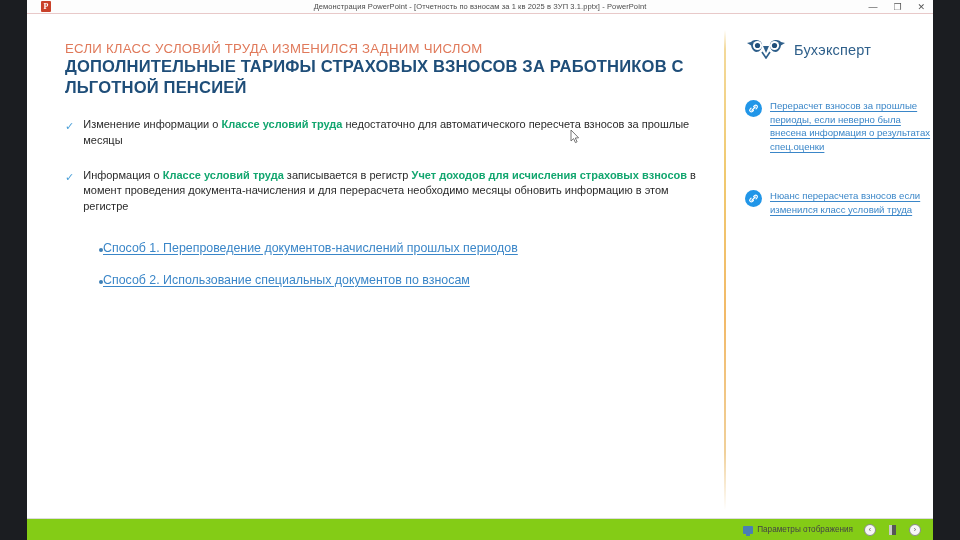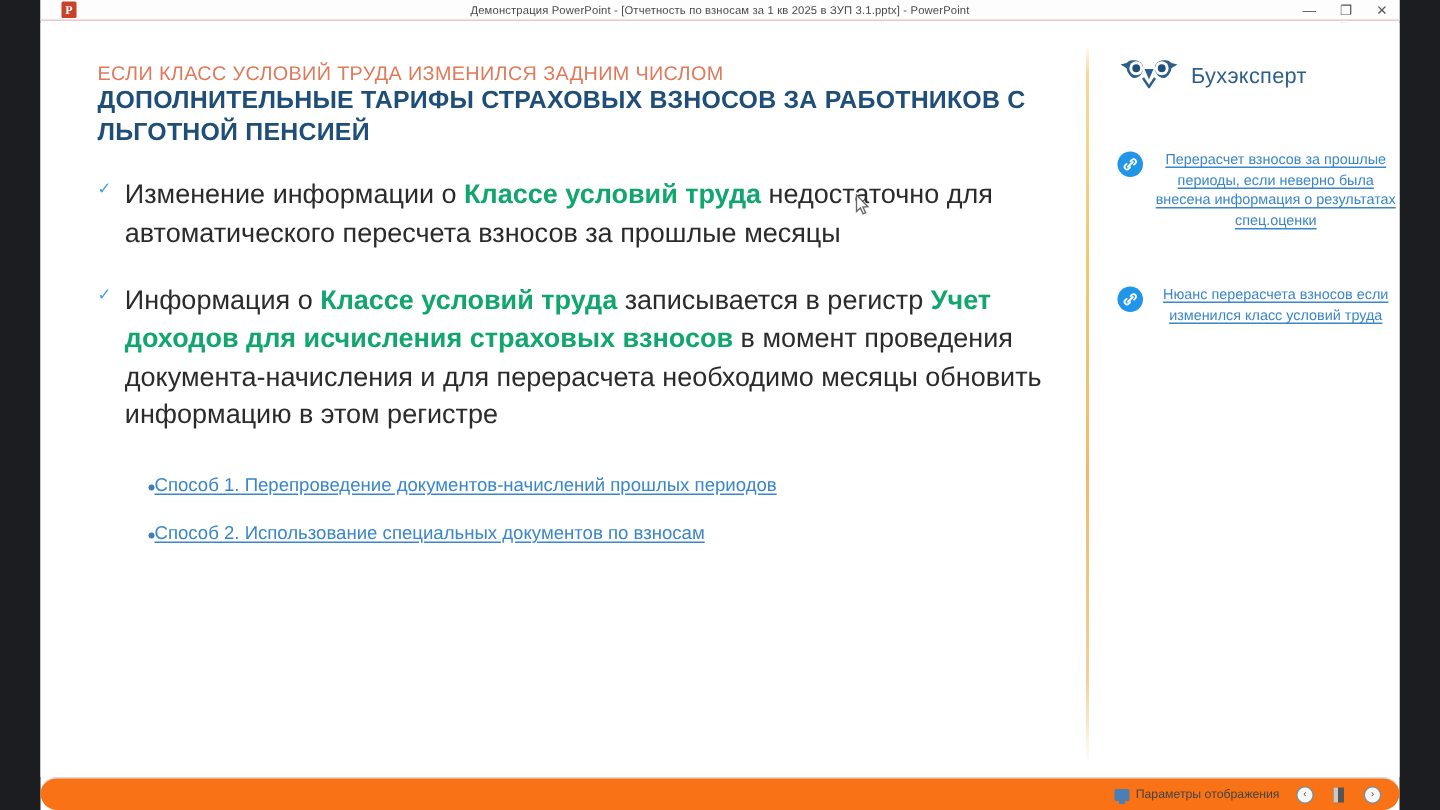--- a/index.html
+++ b/index.html
@@ -80,61 +80,60 @@
 
   .bullet-row {
     display: flex; align-items: flex-start; gap: 9px;
     margin-top: 19px;
   }
   .check {
     color: #4a9fd8; font-size: 11px; line-height: 17px; flex: 0 0 auto;
     padding-top: 1px;
   }
   .bullet-text {
-    font-size: 18px; color: #2b2b2b; line-height: 1.42;
+    font-size: 11px; color: #2b2b2b; line-height: 1.42;
   }
   .hl { color: #12a66f; font-weight: bold; }
 
   #links { margin-top: 26px; padding-left: 34px; }
   .link-row { display: flex; align-items: flex-start; margin-bottom: 18px; }
   .dot {
     width: 4px; height: 4px; border-radius: 50%; background: #3d7fb5;
     flex: 0 0 auto; margin-top: 7px;
   }
   .slide-link {
     font-size: 12.4px; color: #3a86c8; text-decoration: underline;
     text-underline-offset: 2px; cursor: pointer;
   }
 
   
-  #sidebar { position: absolute; left: 718px; top: 22px; width: 186px; text-align: center; }
+  #sidebar { position: absolute; left: 718px; top: 22px; width: 186px; }
 
   #brand { display: flex; align-items: center; gap: 7px; margin-bottom: 22px; }
   #brand-name {
     font-size: 14.5px; color: #2e5f8a; letter-spacing: .2px;
   }
 
   .note { display: flex; align-items: flex-start; gap: 8px; margin-bottom: 22px; margin-top: 36px; }
   .link-icon {
     flex: 0 0 auto; width: 17px; height: 17px; border-radius: 50%;
     background: #2196e8; display: flex; align-items: center; justify-content: center;
     margin-top: 1px;
   }
   .note-text {
     font-size: 9.6px; line-height: 1.42; color: #3a86c8;
     text-decoration: underline; text-underline-offset: 1.5px; cursor: pointer;
   }
 
   
   #statusbar {
     position: absolute; left: 0; top: 518px; width: 906px; height: 22px;
-    background: #f97316; border-top: 1px solid #dcdcdc;
+    background: #84cc16; border-top: 1px solid #dcdcdc;
     display: flex; align-items: center; justify-content: flex-end; gap: 11px;
     padding-right: 12px;
-    border-radius: 11px;
   }
   #display-opts { display: flex; align-items: center; gap: 4px; cursor: default; }
   #display-opts-label { font-size: 8.2px; color: #444; }
   #monitor-icon {
     width: 10px; height: 8px; background: #4a7fb5; border-radius: 1px;
     position: relative;
   }
   #monitor-icon::after {
     content: ""; position: absolute; left: 3px; bottom: -2px; width: 4px; height: 2px;
     background: #4a7fb5;

